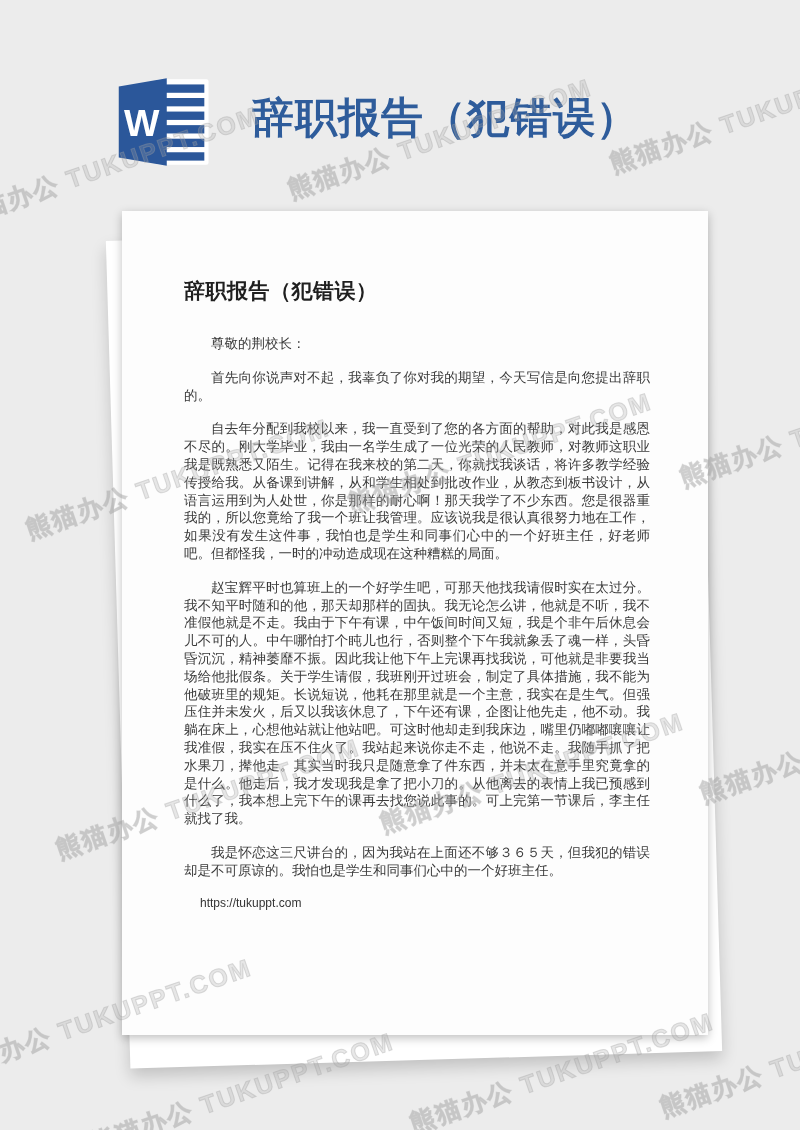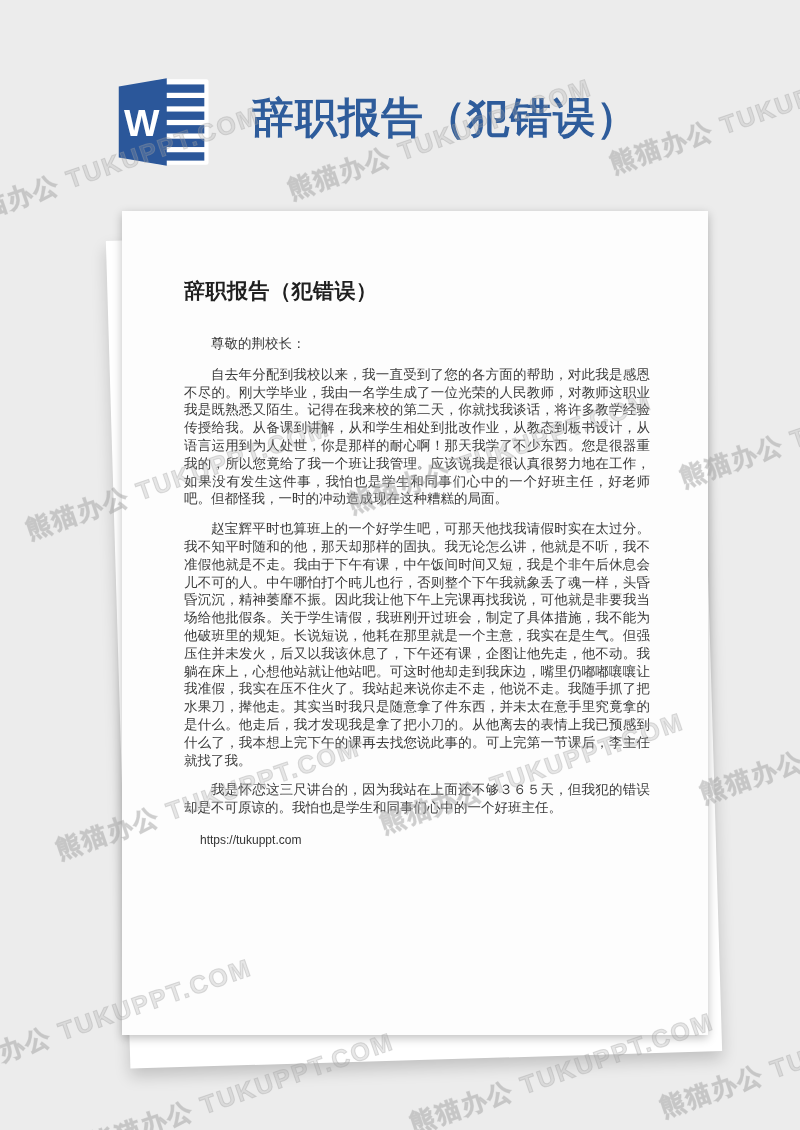--- a/index.html
+++ b/index.html
@@ -28,21 +28,21 @@
     position:absolute; left:122px; top:211px; width:586px; height:824px;
     background:#fdfdfd; box-shadow:0 3px 9px rgba(0,0,0,0.25);
   }
   .page-inner { padding:66px 58px 0 62px; }
 
   .doc-title {
     margin:0 0 30px; font-family:"Liberation Serif","DejaVu Serif",serif;
     font-size:21px; font-weight:700; color:#1f1f1f; letter-spacing:0.5px;
   }
   .doc-p {
-    margin:5px 0 12px; font-family:"Liberation Serif","DejaVu Serif",serif;
+    margin:16px 0 12px; font-family:"Liberation Serif","DejaVu Serif",serif;
     font-size:13.5px; line-height:17.8px; color:#3a3a3a;
     text-indent:2em; text-align:justify;
   }
   .salutation, .greeting { margin-bottom:13px; }
   .footer-url {
     margin-top:16px; font-family:"Liberation Sans",sans-serif;
     font-size:12px; color:#333333;padding-left:16px;
   }
 
   
@@ -74,20 +74,21 @@
     </svg>
     <div class="header-title">辞职报告（犯错误）</div>
   </div>
 
   <div class="page-back"></div>
 
   <div class="page">
     <div class="page-inner">
       <h1 class="doc-title">辞职报告（犯错误）</h1>
       <p class="doc-p salutation">尊敬的荆校长：</p>
+      <p class="doc-p">首先向你说声对不起，我辜负了你对我的期望，今天写信是向您提出辞职的。</p>
       <p class="doc-p">自去年分配到我校以来，我一直受到了您的各方面的帮助，对此我是感恩不尽的。刚大学毕业，我由一名学生成了一位光荣的人民教师，对教师这职业我是既熟悉又陌生。记得在我来校的第二天，你就找我谈话，将许多教学经验传授给我。从备课到讲解，从和学生相处到批改作业，从教态到板书设计，从语言运用到为人处世，你是那样的耐心啊！那天我学了不少东西。您是很器重我的，所以您竟给了我一个班让我管理。应该说我是很认真很努力地在工作，如果没有发生这件事，我怕也是学生和同事们心中的一个好班主任，好老师吧。但都怪我，一时的冲动造成现在这种糟糕的局面。</p>
       <p class="doc-p">赵宝辉平时也算班上的一个好学生吧，可那天他找我请假时实在太过分。我不知平时随和的他，那天却那样的固执。我无论怎么讲，他就是不听，我不准假他就是不走。我由于下午有课，中午饭间时间又短，我是个非午后休息会儿不可的人。中午哪怕打个盹儿也行，否则整个下午我就象丢了魂一样，头昏昏沉沉，精神萎靡不振。因此我让他下午上完课再找我说，可他就是非要我当场给他批假条。关于学生请假，我班刚开过班会，制定了具体措施，我不能为他破班里的规矩。长说短说，他耗在那里就是一个主意，我实在是生气。但强压住并未发火，后又以我该休息了，下午还有课，企图让他先走，他不动。我躺在床上，心想他站就让他站吧。可这时他却走到我床边，嘴里仍嘟嘟嚷嚷让我准假，我实在压不住火了。我站起来说你走不走，他说不走。我随手抓了把水果刀，撵他走。其实当时我只是随意拿了件东西，并未太在意手里究竟拿的是什么。他走后，我才发现我是拿了把小刀的。从他离去的表情上我已预感到什么了，我本想上完下午的课再去找您说此事的。可上完第一节课后，李主任就找了我。</p>
       <p class="doc-p">我是怀恋这三尺讲台的，因为我站在上面还不够３６５天，但我犯的错误却是不可原谅的。我怕也是学生和同事们心中的一个好班主任。</p>
       <div class="footer-url">https://tukuppt.com</div>
     </div>
   </div>
 
   <div class="watermark-layer">
     <span class="wm" style="left:-52px;top:150px">熊猫办公 TUKUPPT.COM</span>
     <span class="wm" style="left:280px;top:122px">熊猫办公 TUKUPPT.COM</span>

